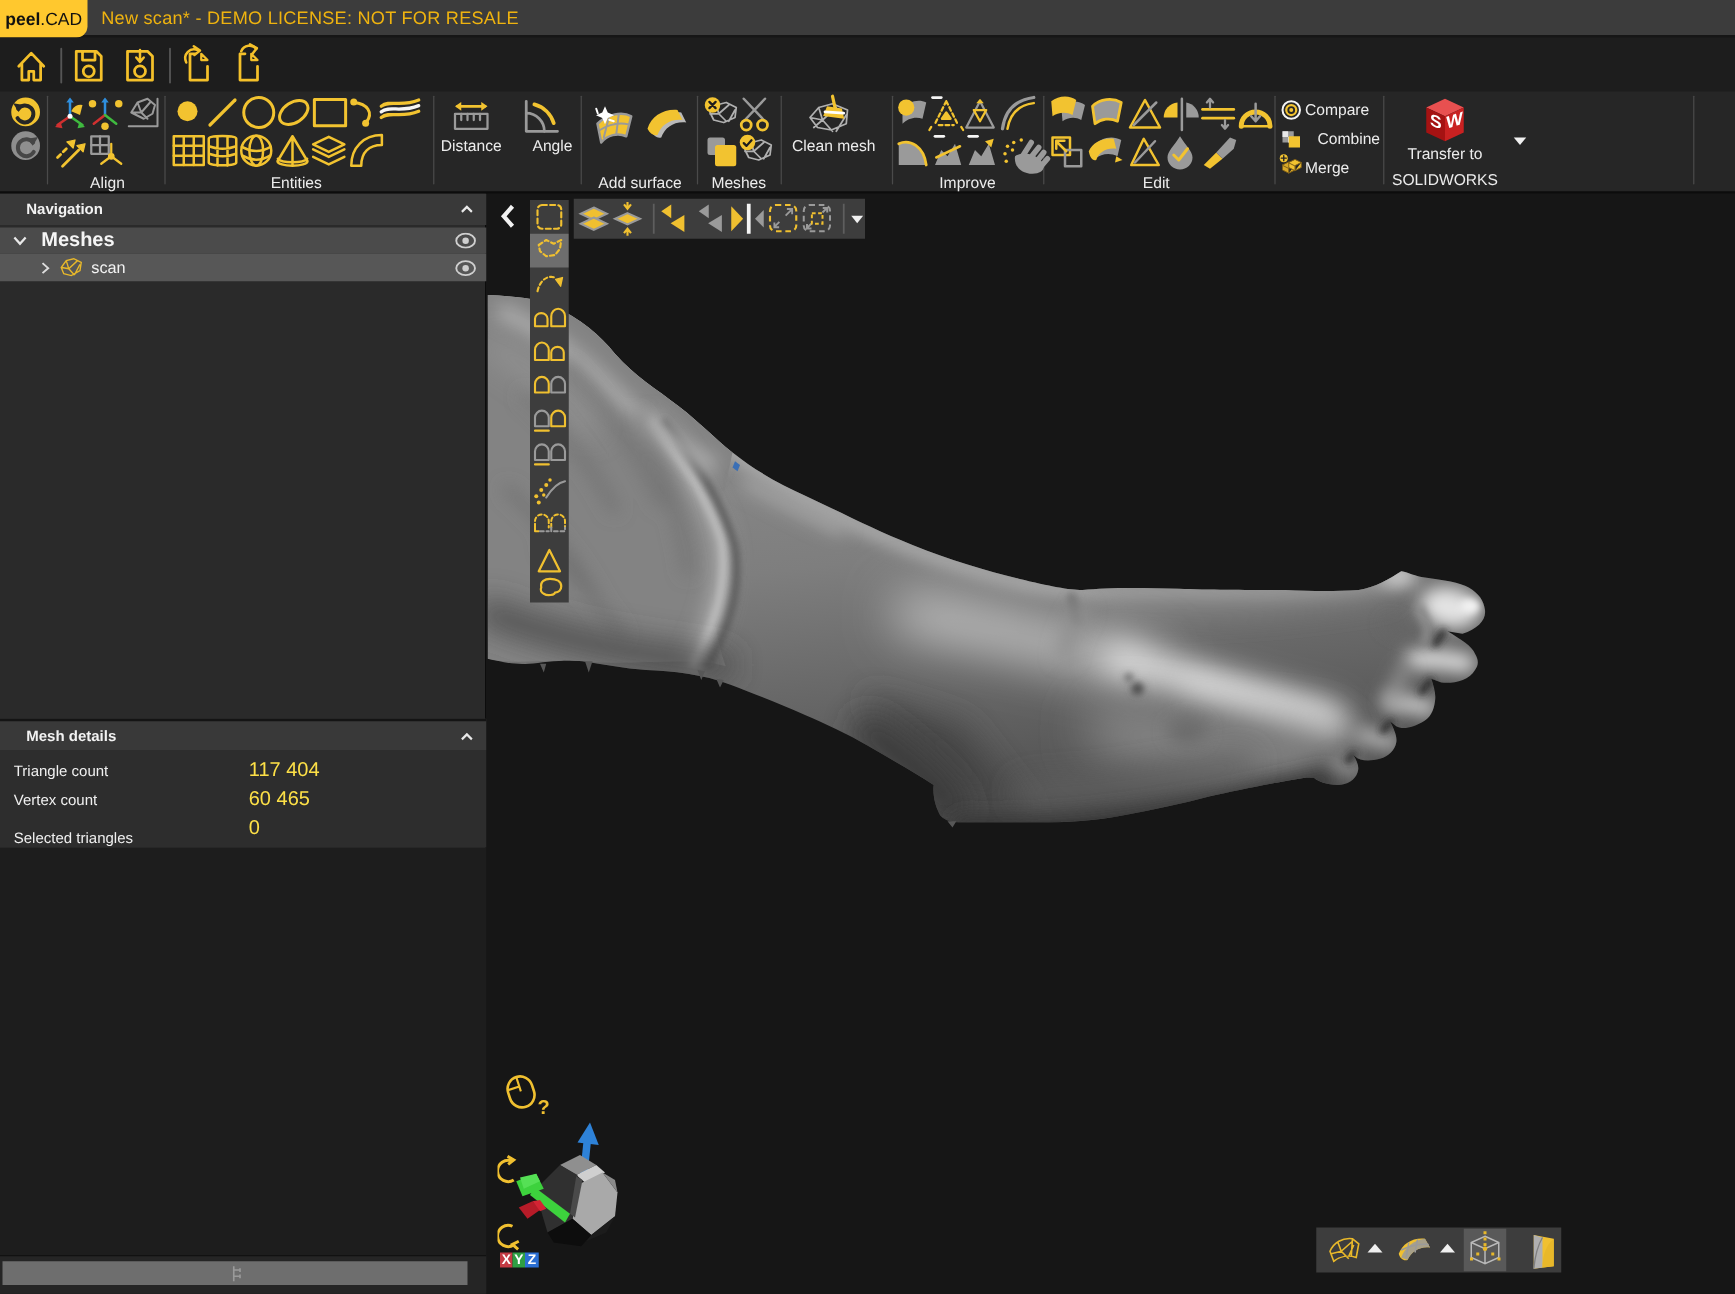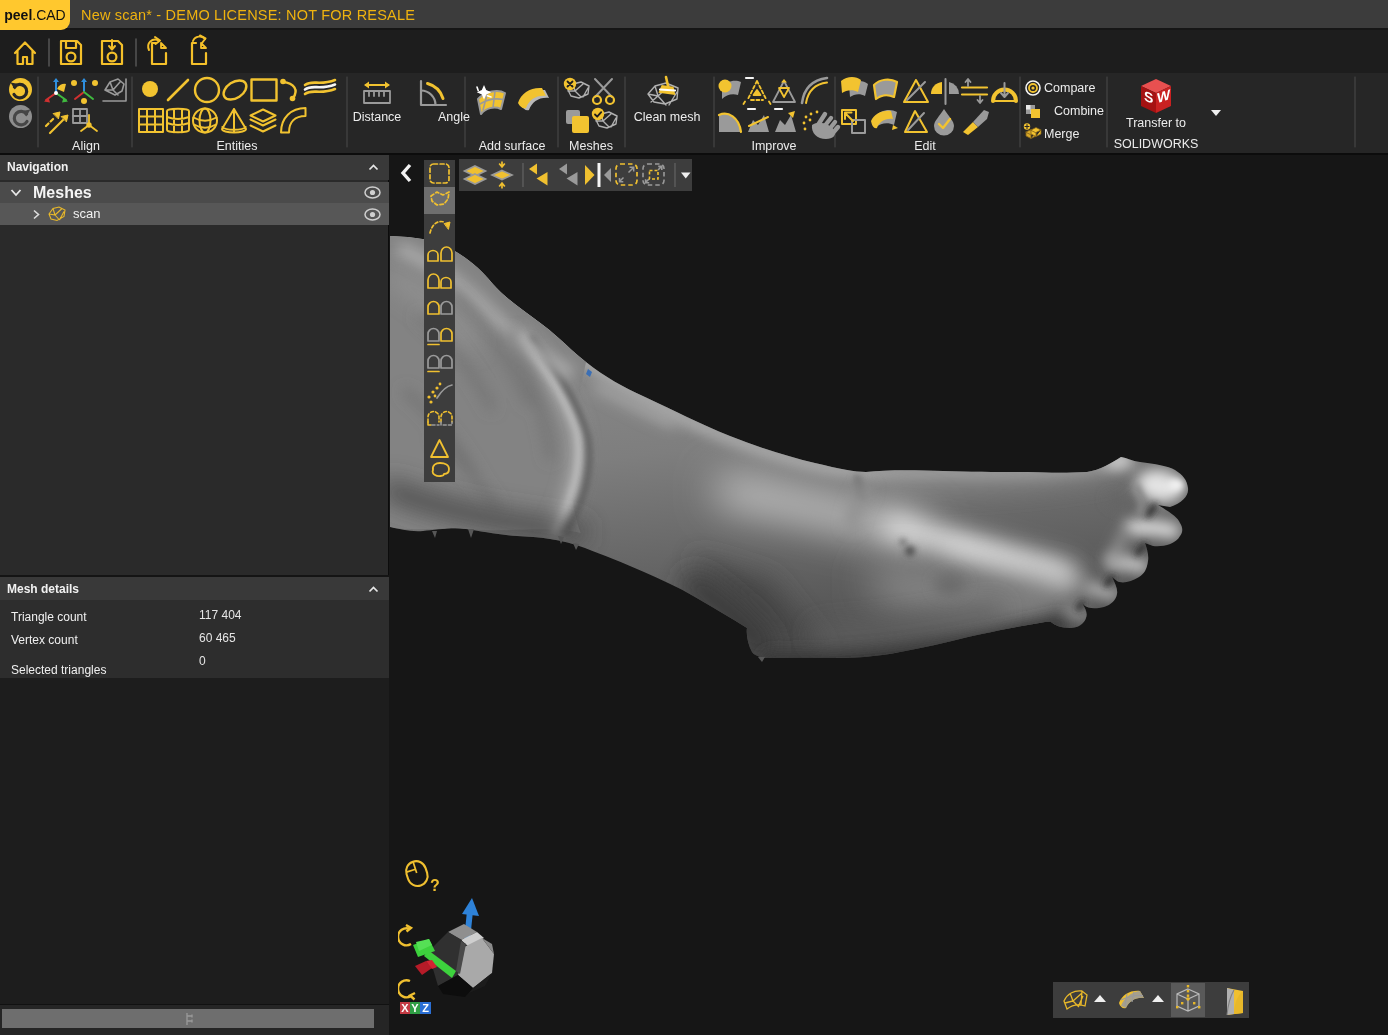--- a/index.html
+++ b/index.html
@@ -12,27 +12,27 @@
 #logo b { font-weight:bold; }
 #title { position:absolute; left:81px; top:0; height:30px; line-height:31px;
   color:#efb30f; font-size:14.5px; letter-spacing:0.2px; }
 #qbar { position:absolute; left:0; top:30px; width:1388px; height:43px; background:#1d1d1d; }
 #ribbon { position:absolute; left:0; top:73px; width:1388px; height:82px; background:#262626;
   border-bottom:2px solid #0c0c0c; }
 .glabel { position:absolute; color:#ececec; font-size:12.5px; text-align:center; top:66px; }
 #leftpanel { position:absolute; left:0; top:155px; width:389px; height:880px; background:#2a2a2a; border-right:1px solid #0c0c0c;}
 #viewport { position:absolute; left:390px; top:155px; width:998px; height:880px; background:#161616; }
 .hdr { position:absolute; left:0; width:389px; height:25px; background:#393939;
-  color:#f2f2f2; font-weight:bold; font-size:12px; line-height:25px; padding-left:7px; }
+  color:#f2f2f2; font-weight:bold; font-size:12px; line-height:25px; padding-left:21px; }
 .hdr .caret { position:absolute; right:10px; top:9px; width:11px; height:7px; }
 .hdr .caret svg { display:block; }
 #meshrow { position:absolute; left:0; top:27px; width:389px; height:21px; background:#4b4b4b; }
 #noharow { position:absolute; left:0; top:48px; width:389px; height:22px; background:#575757; }
 .mdl { color:#f0f0f0; font-size:12px; position:absolute; }
-.mdv { color:#e5e5e5; font-size:12px; position:absolute; left:199px; }
+.mdv { color:#fde047; font-size:16px; position:absolute; left:199px; }
 #vtoolbar { position:absolute; left:34px; top:5px; width:31px; height:322px; background:#3d3d3d; }
 #ttoolbar { position:absolute; left:69px; top:4px; width:233px; height:32px; background:#3d3d3d; }
 #brbar { position:absolute; left:663px; top:827px; width:196px; height:36px; background:#3d3d3d; }
 </style>
 </head>
 <body>
 <div id="titlebar">
   <div id="logo"><b>peel</b>.CAD</div>
   <div id="title">New scan* - DEMO LICENSE: NOT FOR RESALE</div>
 </div>
@@ -274,21 +274,21 @@
   <g>
     <path d="M1141 13 L1156 6 L1171 13 L1156 20 Z" fill="#e85050"></path>
     <path d="M1141 13 L1156 20 L1156 40 L1141 33 Z" fill="#a51212"></path>
     <path d="M1171 13 L1156 20 L1156 40 L1171 33 Z" fill="#c92121"></path>
   </g>
   <path d="M1211 37 h10 l-5 6 Z" fill="#f0f0f0"></path>
 </svg>
 <div class="glabel" style="left:50px; width:72px;">Align</div>
 <div class="glabel" style="left:195px; width:84px;">Entities</div>
 <div class="glabel" style="left:347px; width:60px; top:37px;">Distance</div>
-<div class="glabel" style="left:432px; width:44px; top:37px;">Angle</div>
+<div class="glabel" style="left:420px; width:44px; top:37px;">Angle</div>
 <div class="glabel" style="left:472px; width:80px;">Add surface</div>
 <div class="glabel" style="left:558px; width:66px;">Meshes</div>
 <div class="glabel" style="left:632px; width:70px; top:37px;">Clean mesh</div>
 <div class="glabel" style="left:740px; width:68px;">Improve</div>
 <div class="glabel" style="left:898px; width:54px;">Edit</div>
 <div class="glabel" style="left:1044px; width:70px; top:8px; text-align:left;">Compare</div>
 <div class="glabel" style="left:1044px; width:70px; top:31px; text-align:center;">Combine</div>
 <div class="glabel" style="left:1044px; width:70px; top:54px; text-align:left;">Merge</div>
 <div class="glabel" style="left:1116px; width:80px; top:43px;">Transfer to</div>
 <div class="glabel" style="left:1106px; width:100px; top:64px;">SOLIDWORKS</div>

